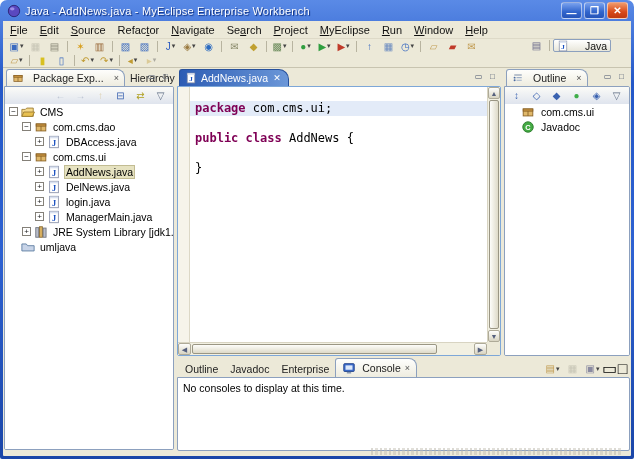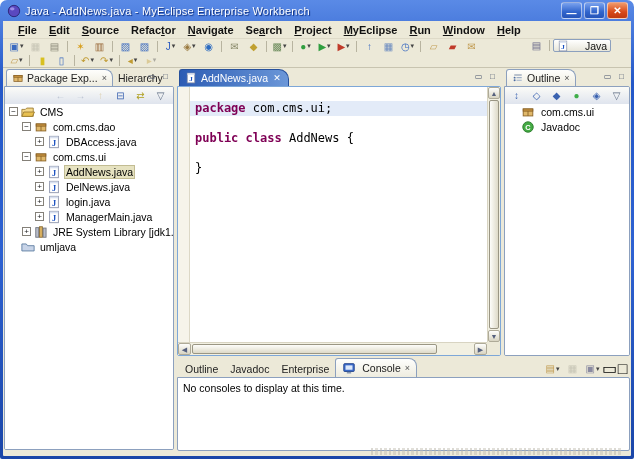--- a/index.html
+++ b/index.html
@@ -15,22 +15,22 @@
   .win-controls{display:flex;gap:2px;}
   .wc{width:19px;height:15px;border:1px solid rgba(255,255,255,.55);border-radius:3px;
       display:flex;align-items:center;justify-content:center;color:#fff;font-size:10px;font-weight:bold;
       background:linear-gradient(#7aa2ee,#3а68cc);}
   .wc.min,.wc.max{background:linear-gradient(#7aa2ee,#3064cc 60%,#2554b8);}
   .wc.min span{transform:translateY(3px);}
   .wc.close{background:linear-gradient(#f09a6a,#d84818 60%,#c03a10);}
   
   .client{position:relative;height:435px;background:#ece9d8;overflow:hidden;border-radius:0 0 1px 1px;}
   
-  .menubar{height:17px;display:flex;align-items:center;padding-left:9px;font-size:11px;color:#111;
-           border-bottom:1px solid #dedac8;font-weight:bold;}
+  .menubar{height:17px;display:flex;align-items:center;padding-left:1px;font-size:11px;color:#111;
+           border-bottom:1px solid #dedac8;}
   .mitem{padding:1px 6px;cursor:default;}
   .mitem u{text-underline-offset:1px;}
   
   .toolbar{position:relative;height:28px;border-bottom:1px solid #c8c4b0;}
   .trow{height:14px;display:flex;align-items:center;padding-left:4px;}
   .trow1{margin-right:106px;}
   .tbtn{height:13px;min-width:15px;display:inline-flex;align-items:center;justify-content:center;
         border:1px solid transparent;border-radius:2px;padding:0 1px;}
   .tbtn.dis{opacity:.38;}
   .glyph{font-size:10px;line-height:13px;}
@@ -41,21 +41,21 @@
   .prow{height:13px;display:flex;align-items:center;gap:3px;margin-bottom:1px;}
   .psep{width:1px;height:11px;background:#b8b4a0;}
   .pbtn{display:inline-flex;align-items:center;gap:3px;font-size:10.5px;color:#111;
         border:1px solid transparent;border-radius:2px;padding:0 3px;height:13px;background:transparent;
         font-family:inherit;}
   .pbtn.active{border-color:#8ca0be;background:linear-gradient(#ffffff,#e8e6da);gap:16px;}
   .picon{width:12px;height:12px;}
   
   .panel{position:absolute;}
   .vtabs{height:19px;display:flex;align-items:flex-end;padding-left:2px;position:relative;}
-  .vtab{display:flex;align-items:center;gap:3px;padding:2px 5px;font-size:10.5px;color:#222;white-space:nowrap;}
+  .vtab{display:flex;align-items:center;gap:9px;padding:2px 5px;font-size:10.5px;color:#222;white-space:nowrap;}
   .vtab.active{background:linear-gradient(#fefefc,#eeecdf);border:1px solid #8ca0be;border-bottom:none;
                border-radius:3px 8px 0 0;position:relative;z-index:2;}
   .tclose{font-size:9px;color:#555;margin-left:1px;}
   .etab.active .tclose{color:#fff;}
   .minmax{position:absolute;right:3px;top:4px;display:flex;gap:3px;font-size:8px;color:#44506a;}
   .mmbtn{width:11px;height:10px;display:flex;align-items:center;justify-content:center;}
   .pbody{position:absolute;left:0;right:0;top:19px;bottom:0;background:#fff;
          border:1px solid #8ca0be;border-radius:0 2px 2px 2px;box-sizing:border-box;overflow:hidden;}
   .vtoolbar{height:17px;background:linear-gradient(#fbfbf7,#dfe4ee);border-bottom:1px solid #c0c8d8;
             display:flex;align-items:center;justify-content:flex-end;gap:1px;padding:0 3px;}

